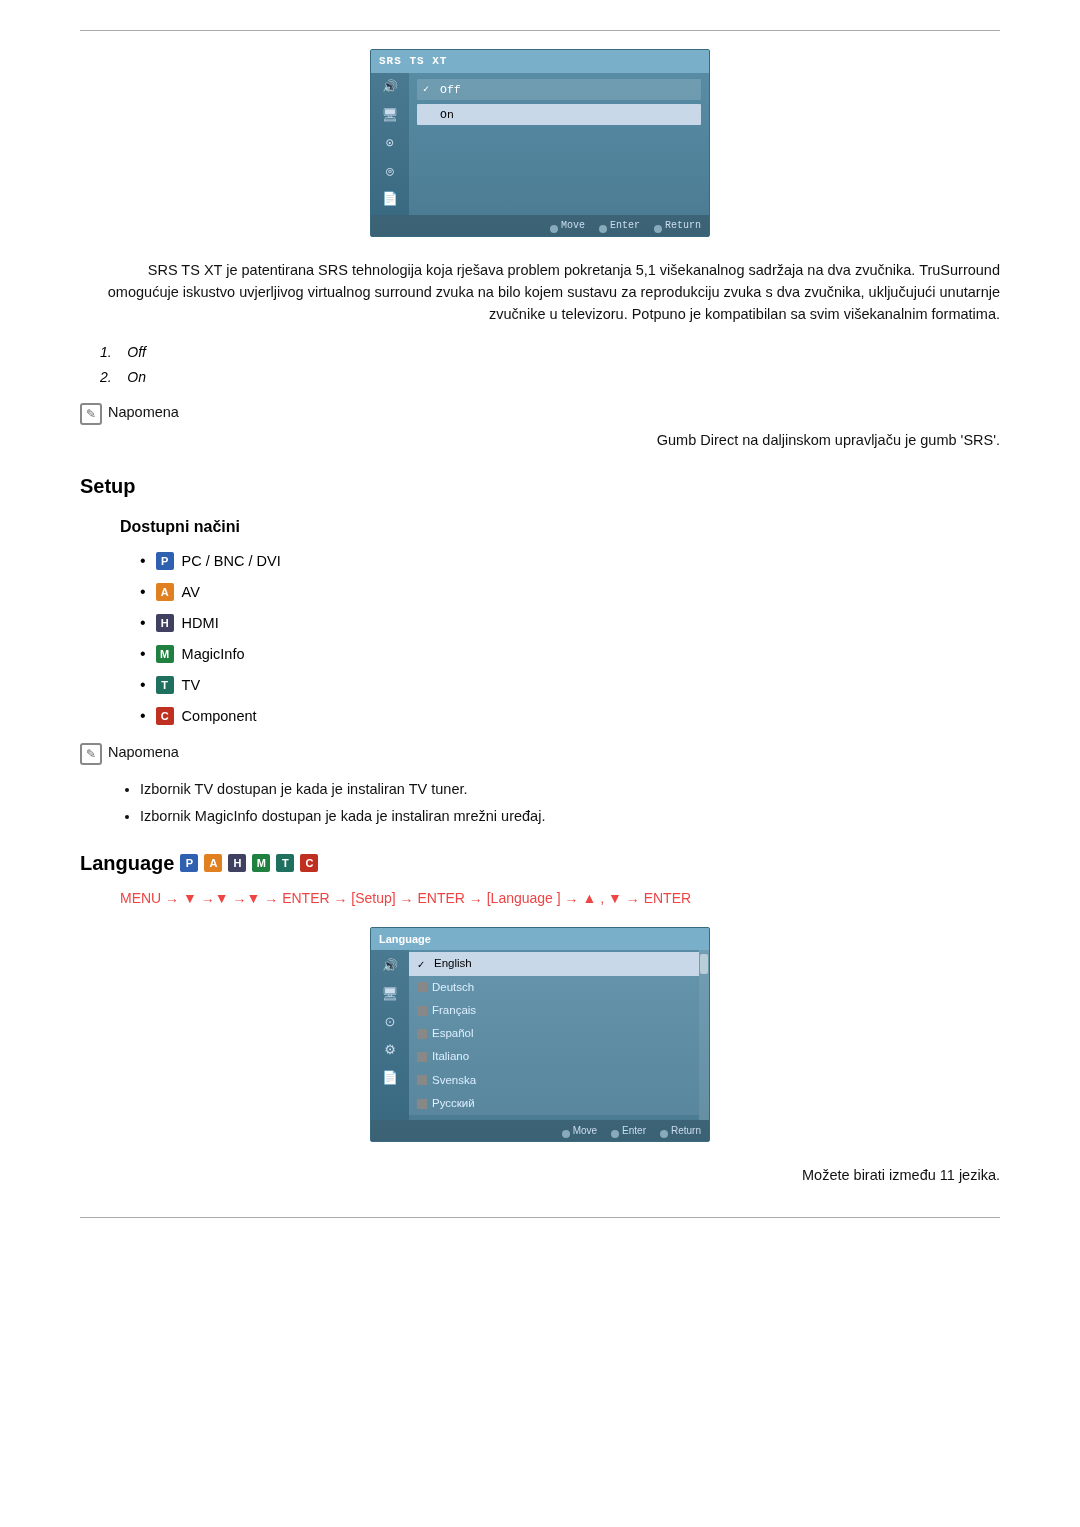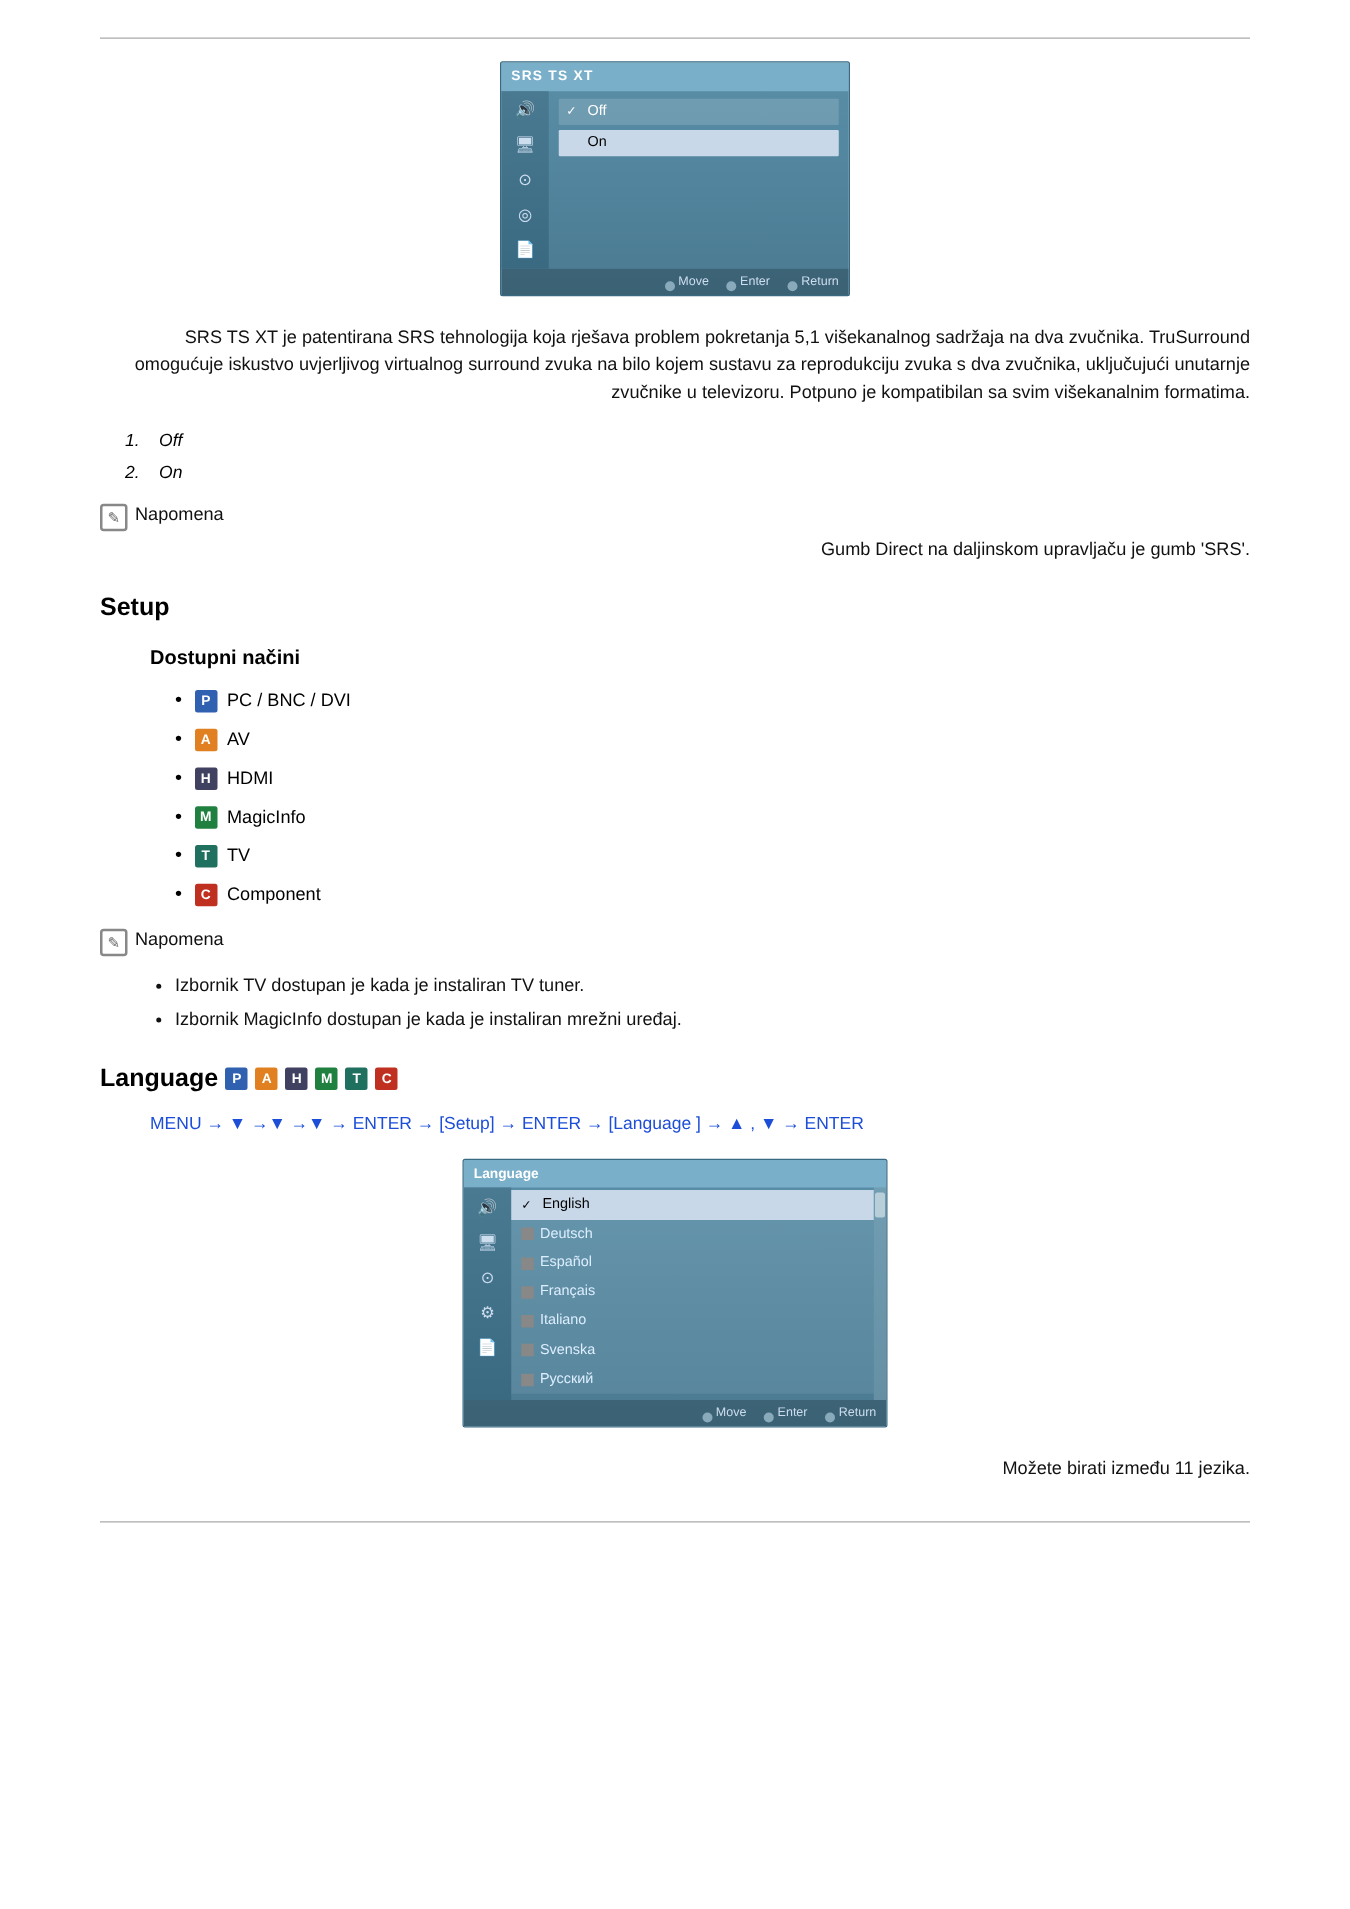--- a/index.html
+++ b/index.html
@@ -31,26 +31,27 @@
     }
 
     
     .osd-container {
       display: flex;
       justify-content: center;
       margin: 18px 0 22px 0;
     }
 
     .osd-box {
-      width: 280px;
+      width: 340px;
       background: linear-gradient(180deg, #5a8fa8 0%, #4a7a92 100%);
       border: 1px solid #3a6a82;
       border-radius: 2px;
       overflow: hidden;
       font-size: 12px;
+      font-family: Liberation Mono, monospace;
     }
 
     .osd-title-bar {
       background: #7aafca;
       color: #fff;
       padding: 3px 8px;
       font-size: 11px;
       font-weight: bold;
       letter-spacing: 1px;
     }
@@ -252,21 +253,21 @@
       align-items: center;
       justify-content: center;
       font-size: 11px;
       font-weight: bold;
       color: #fff;
       flex-shrink: 0;
     }
 
     .menu-path {
       font-size: 14px;
-      color: #1d4ed8;
+      color: #ef4444;
       margin: 0 0 14px 40px;
     }
 
     
     .lang-osd-box {
       width: 340px;
       background: linear-gradient(180deg, #5a8fa8 0%, #4a7a92 100%);
       border: 1px solid #3a6a82;
       border-radius: 2px;
       overflow: hidden;
@@ -493,25 +494,25 @@
           <div class="lang-item selected-lang">
             <span class="lang-check">✓</span>
             <span>English</span>
           </div>
           <div class="lang-item has-bar">
             <span class="lang-color-bar"></span>
             <span>Deutsch</span>
           </div>
           <div class="lang-item has-bar">
             <span class="lang-color-bar"></span>
-            <span>Español</span>
+            <span>Français</span>
           </div>
           <div class="lang-item has-bar">
             <span class="lang-color-bar"></span>
-            <span>Français</span>
+            <span>Español</span>
           </div>
           <div class="lang-item has-bar">
             <span class="lang-color-bar"></span>
             <span>Italiano</span>
           </div>
           <div class="lang-item has-bar">
             <span class="lang-color-bar"></span>
             <span>Svenska</span>
           </div>
           <div class="lang-item has-bar">

